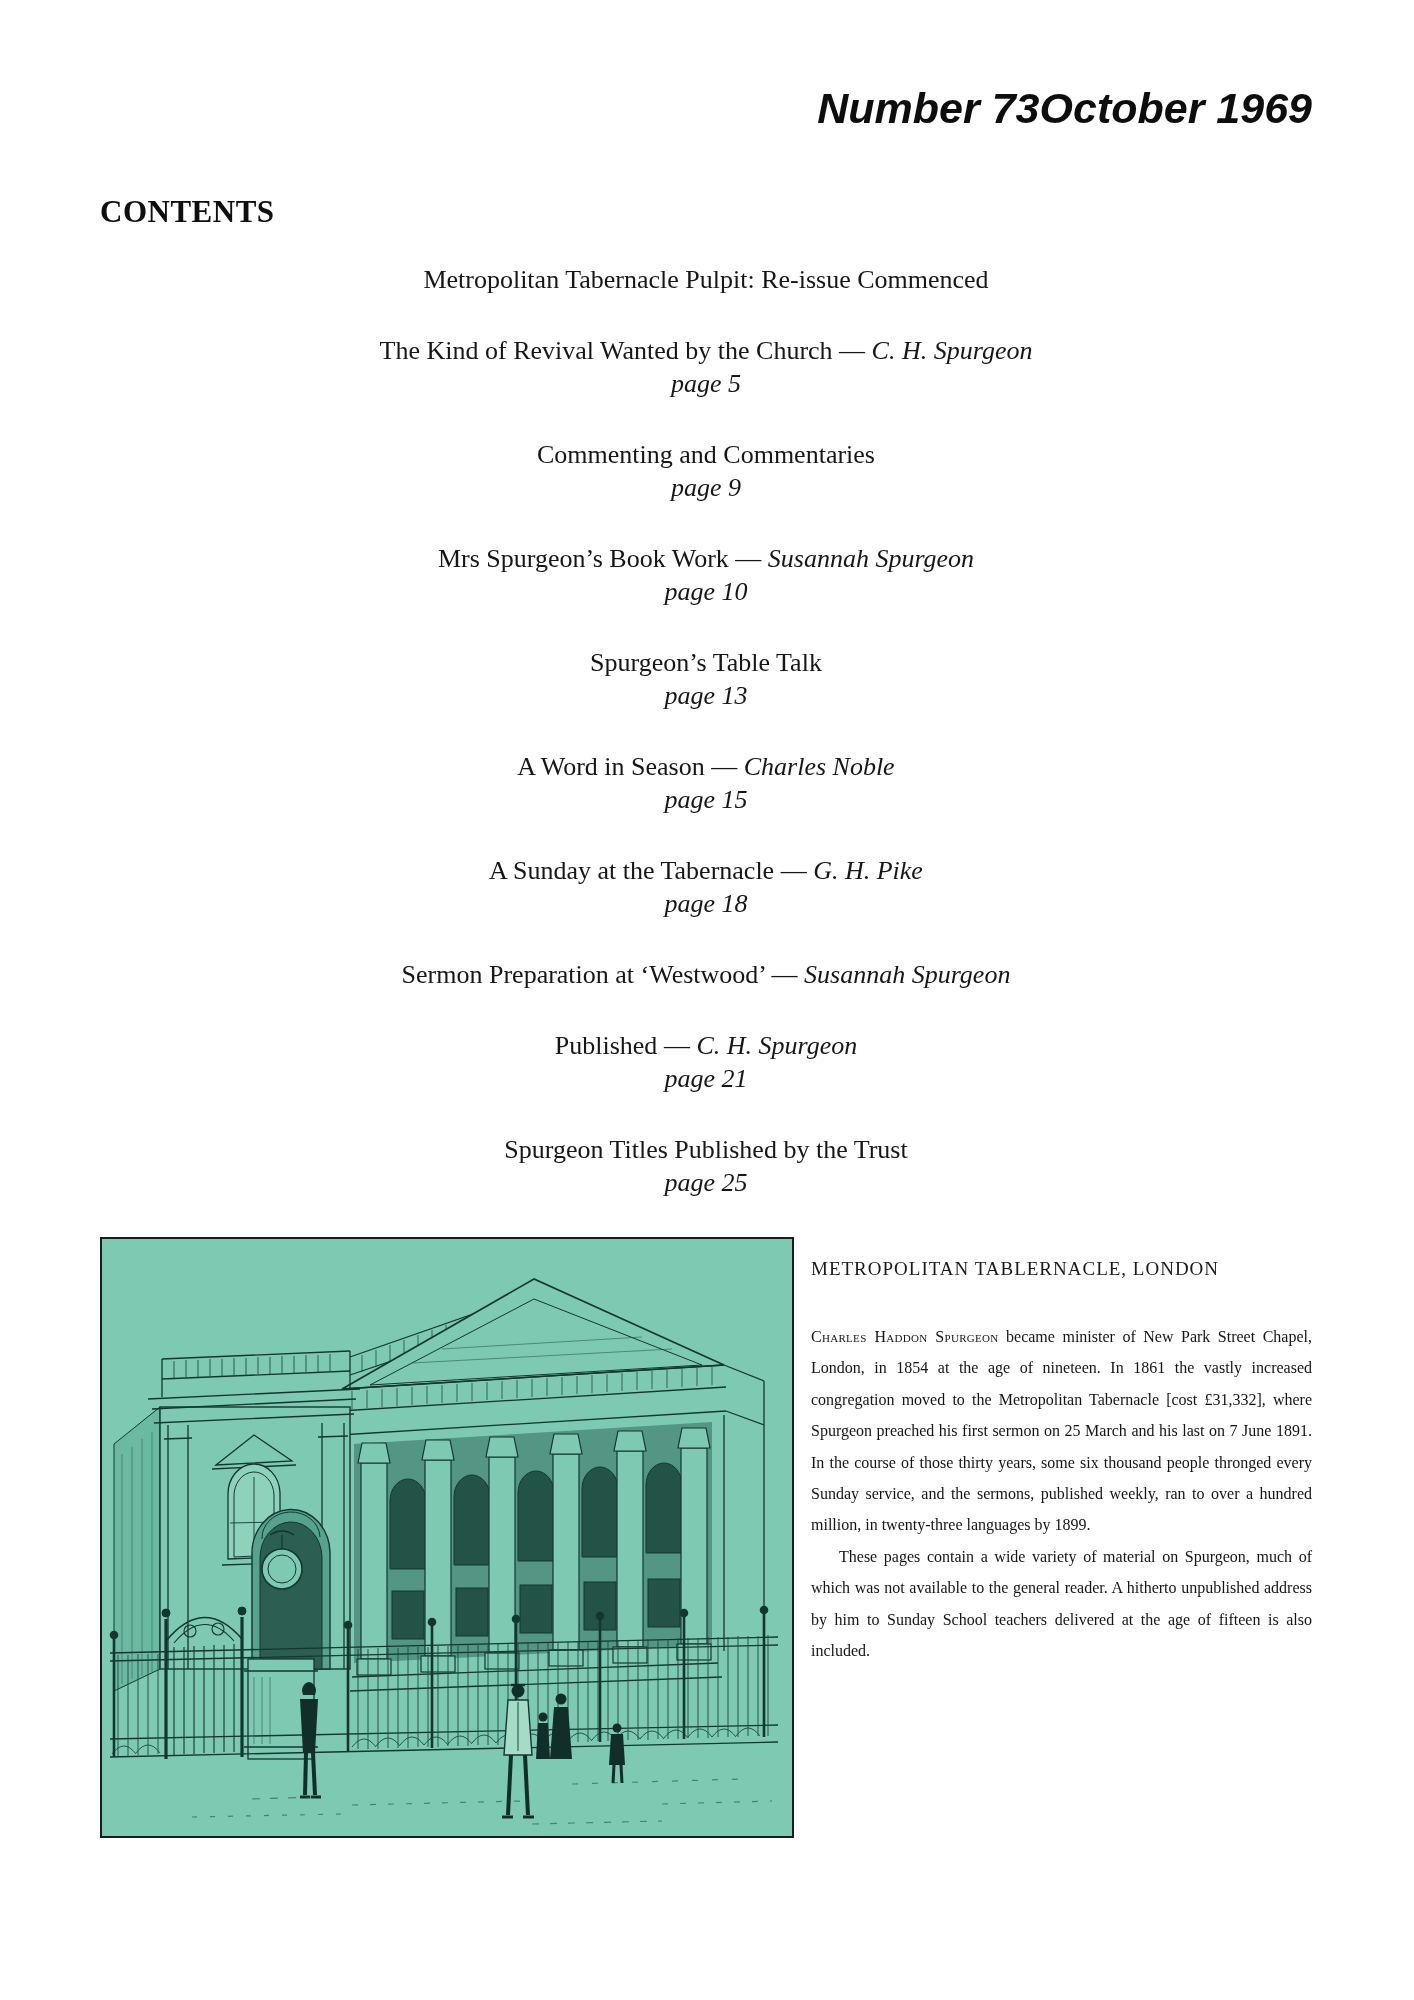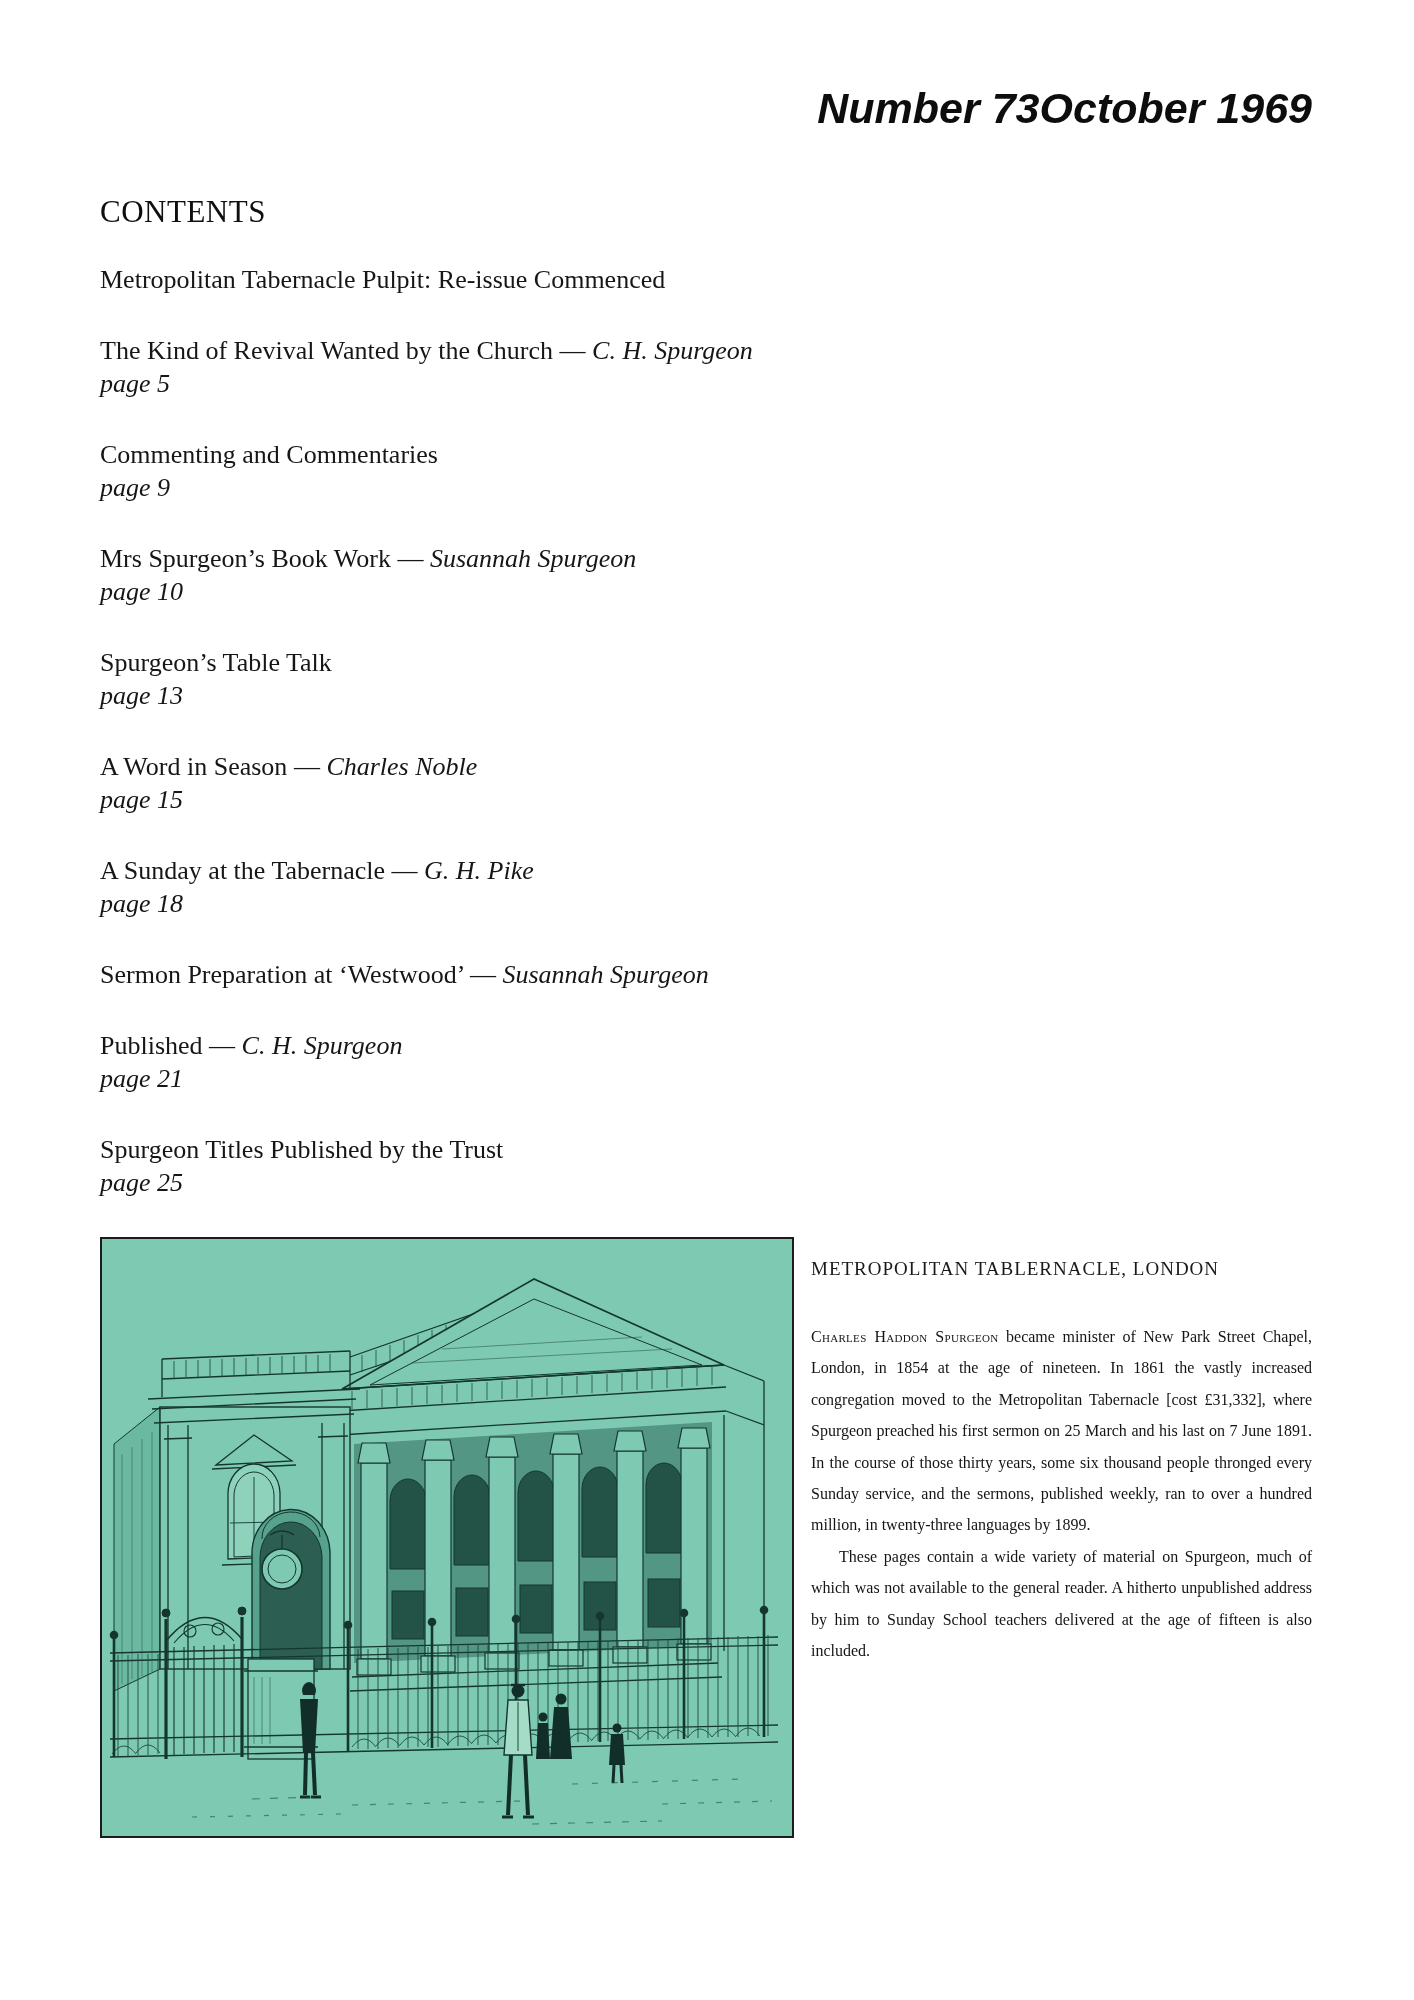--- a/index.html
+++ b/index.html
@@ -6,25 +6,25 @@
   body{width:1414px;height:2000px;position:relative;overflow:hidden;
        font-family:"Liberation Serif","DejaVu Serif",serif;color:#161616;
        -webkit-font-smoothing:antialiased;}
   .page{padding:0 102px 0 100px;}
 
   .masthead{margin-top:86px;display:flex;justify-content:flex-end;align-items:baseline;
             font-family:"Liberation Sans","DejaVu Sans",sans-serif;
             font-weight:bold;font-style:italic;font-size:43px;line-height:44px;color:#0d0d0d;}
   .masthead .issue{padding-left:6px;}
 
-  .contents-heading{margin-top:64px;font-size:31px;line-height:36px;font-weight:normal;
+  .contents-heading{margin-top:64px;font-size:31px;line-height:36px;font-weight:bold;
                     letter-spacing:0.5px;color:#0f0f0f;}
 
   .toc{margin-top:33px;}
-  .toc-item{font-size:26px;line-height:33px;margin-bottom:38px;}
+  .toc-item{font-size:26px;line-height:33px;margin-bottom:38px;text-align:center;}
   .toc-title{font-style:normal;}
   .toc-author,.toc-sep-author{font-style:italic;}
   .toc-page{font-style:italic;}
 
   .figure-row{display:flex;margin-top:32px;}
   .figure-box{width:690px;height:597px;border:2px solid #1c1c1c;background:#7ec9b1;
               flex:0 0 auto;overflow:hidden;}
   .figure-box svg{display:block;width:690px;height:597px;}
 
   .side-col{width:501px;margin-left:17px;flex:0 0 auto;}

